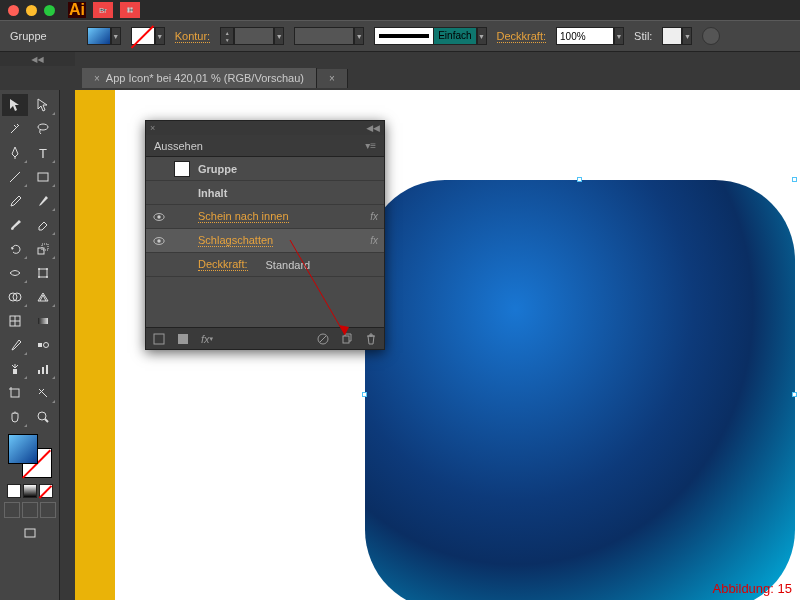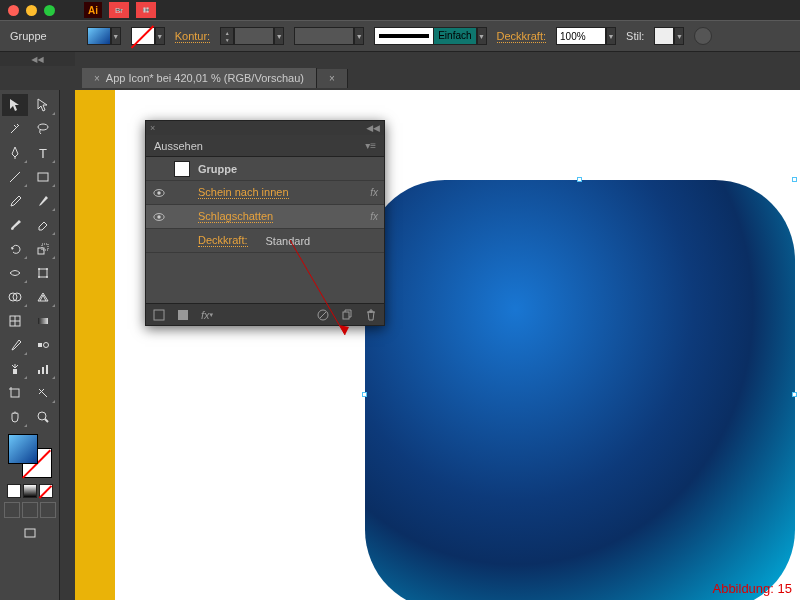--- a/index.html
+++ b/index.html
@@ -4,34 +4,34 @@
 <style>
 * { margin: 0; padding: 0; box-sizing: border-box; font-family: "Helvetica Neue", Arial, sans-serif; }
 body { width: 800px; height: 600px; background: #3a3a3a; overflow: hidden; position: relative; }
 
 
 .titlebar { height: 20px; background: #2a2a2a; display: flex; align-items: center; padding: 0 8px; gap: 7px; }
 .traffic-light { width: 11px; height: 11px; border-radius: 50%; }
 .tl-red { background: #ff5f56; }
 .tl-yellow { background: #ffbd2e; }
 .tl-green { background: #27c93f; }
-.ai-logo { width: 18px; height: 16px; background: #330000; color: #ff9a00; font-weight: bold; font-size: 10px; display: flex; align-items: center; justify-content: center; margin-left: 22px; }
+.ai-logo { width: 18px; height: 16px; background: #330000; color: #ff9a00; font-weight: bold; font-size: 16px; display: flex; align-items: center; justify-content: center; margin-left: 6px; }
 .title-icon { width: 20px; height: 16px; background: #555; border: 7px solid #ef4444; display: flex; align-items: center; justify-content: center; font-size: 8px; color: #ccc; }
 
 
 .controlbar { height: 32px; background: #454545; border-top: 1px solid #5a5a5a; border-bottom: 1px solid #222; display: flex; align-items: center; padding: 0 10px; gap: 10px; font-size: 11px; color: #ccc; }
 .ctrl-label { color: #ddd; }
 .swatch { width: 24px; height: 18px; border: 1px solid #222; }
 .grad-swatch { background: linear-gradient(135deg, #6bc5f8, #0a3d8f); }
 .none-swatch { background: #fff; position: relative; }
 .none-swatch::after { content: ''; position: absolute; width: 140%; height: 2px; background: red; top: 50%; left: -20%; transform: rotate(-45deg); }
 .dropdown-arrow { width: 10px; height: 18px; background: #3a3a3a; border: 1px solid #222; display: flex; align-items: center; justify-content: center; font-size: 7px; color: #aaa; }
 .stroke-sample { width: 60px; height: 18px; background: #fff; border: 1px solid #222; position: relative; }
 .stroke-sample::after { content: ''; position: absolute; top: 50%; left: 4px; right: 4px; height: 4px; background: #000; transform: translateY(-50%); }
-.opacity-input { width: 50px; height: 18px; background: #fff; border: 1px solid #222; font-size: 10px; padding: 0 3px; }
+.opacity-input { width: 58px; height: 18px; background: #fff; border: 1px solid #222; font-size: 10px; padding: 0 3px; }
 .style-swatch { width: 20px; height: 18px; background: #eee; border: 1px solid #222; }
 .doc-setup { width: 18px; height: 18px; border-radius: 50%; background: #555; border: 1px solid #333; }
 
 
 .panel-toggle { height: 14px; background: #383838; display: flex; }
 .pt-left { width: 75px; height: 100%; background: #333; display: flex; align-items: center; justify-content: center; color: #888; font-size: 8px; }
 .pt-right { flex: 1; }
 
 
 .tabbar { height: 24px; background: #383838; display: flex; align-items: center; padding-left: 82px; font-size: 11px; }
@@ -422,20 +422,25 @@
   <div class="ap-tabs">
     <span class="ap-tab">Aussehen</span>
     <span class="ap-menu">▾≡</span>
   </div>
   <div class="ap-row">
     <div style="width:14px"></div>
     <div class="ap-thumb"></div>
     <span style="font-weight:bold">Gruppe</span>
   </div>
   <div class="ap-row">
+    <div style="width:14px"></div>
+    <div style="width:16px"></div>
+    <span style="font-weight:bold">Inhalt</span>
+  </div>
+  <div class="ap-row">
     <div class="ap-eye">
         <svg viewBox="0 0 14 14">
           <ellipse cx="7" cy="7" rx="6" ry="4" fill="none" stroke="#ccc"></ellipse>
           <circle cx="7" cy="7" r="2" fill="#ccc"></circle>
         </svg>
       </div>
     <div style="width:16px"></div>
     <span class="ap-linktext">Schein nach innen</span>
     <span class="ap-fx">fx</span>
   </div>

